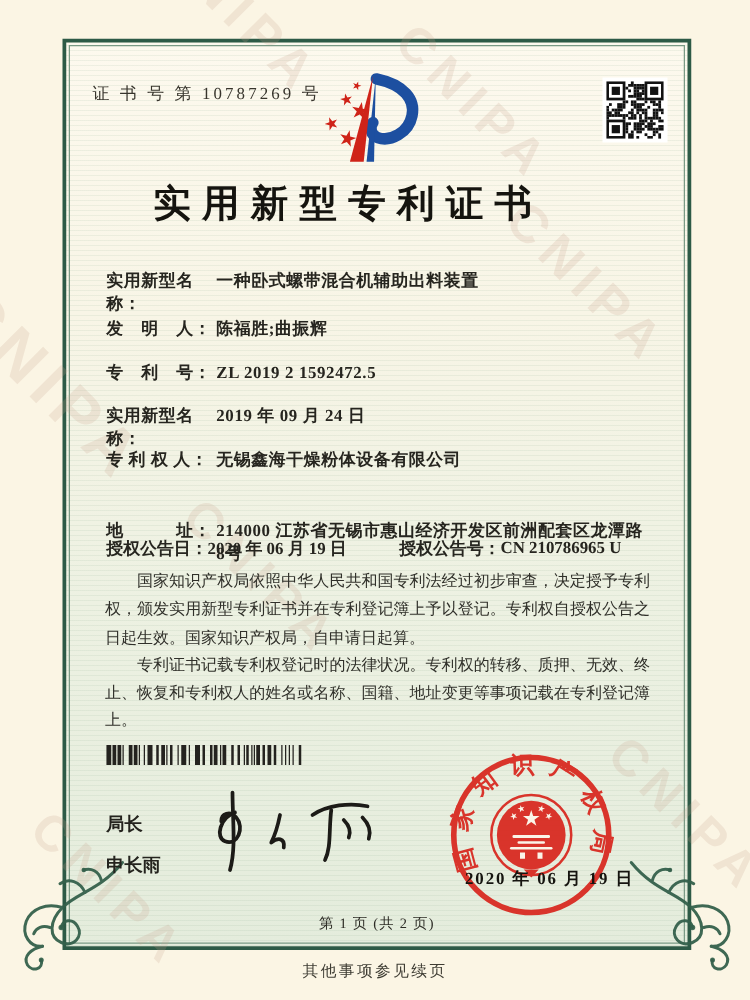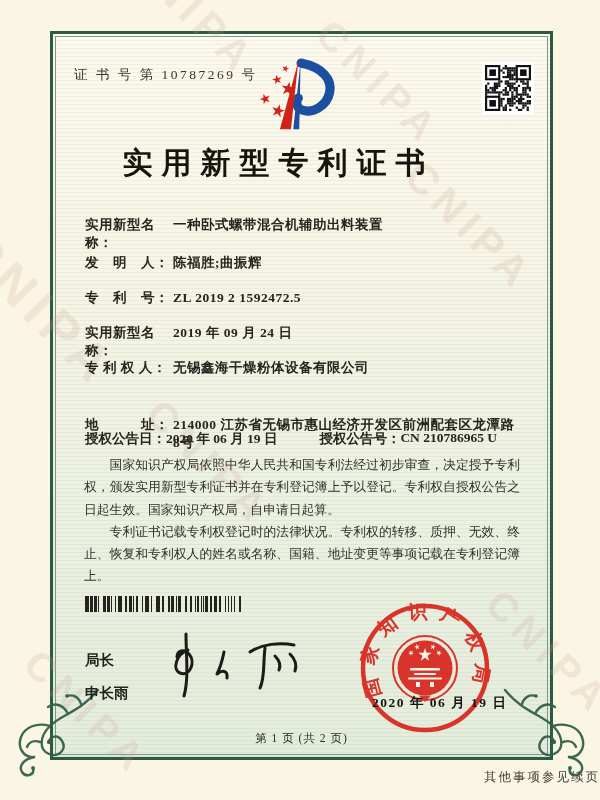--- a/index.html
+++ b/index.html
@@ -47,21 +47,21 @@
     line-height:1.74;text-align:justify;color:#30302a;}
   .paras p{text-indent:2em;}
   .barcode{position:absolute;left:85px;top:596px;}
   .director{position:absolute;left:85px;top:644px;font-family:"Liberation Sans","DejaVu Sans",sans-serif;
     font-size:14.5px;font-weight:700;color:#24231e;line-height:2.25;}
   .signature{position:absolute;left:162px;top:626px;}
   .seal{position:absolute;left:355px;top:598px;}
   .seal-date{position:absolute;left:372px;top:694px;font-size:13.5px;font-weight:600;
     letter-spacing:1.5px;color:#15140f;z-index:6;}
   .page-no{position:absolute;left:50px;top:731px;width:503px;text-align:center;font-size:11.5px;letter-spacing:1px;color:#2c2b25;}
-  .cont-note{position:absolute;left:0;top:769px;width:600px;text-align:right;font-size:12.5px;
+  .cont-note{position:absolute;left:0;top:769px;width:600px;text-align:center;font-size:12.5px;
     letter-spacing:2px;color:#3e3c33;}
 </style>
 </head>
 <body>
 
 <div class="wm-layer">
   <span class="wm" style="left:110px;top:-14px;font-size:42px">CNIPA</span>
   <span class="wm" style="left:300px;top:60px;font-size:40px">CNIPA</span>
   <span class="wm" style="left:-58px;top:278px;font-size:52px">CNIPA</span>
   <span class="wm" style="left:388px;top:202px;font-size:42px">CNIPA</span>

